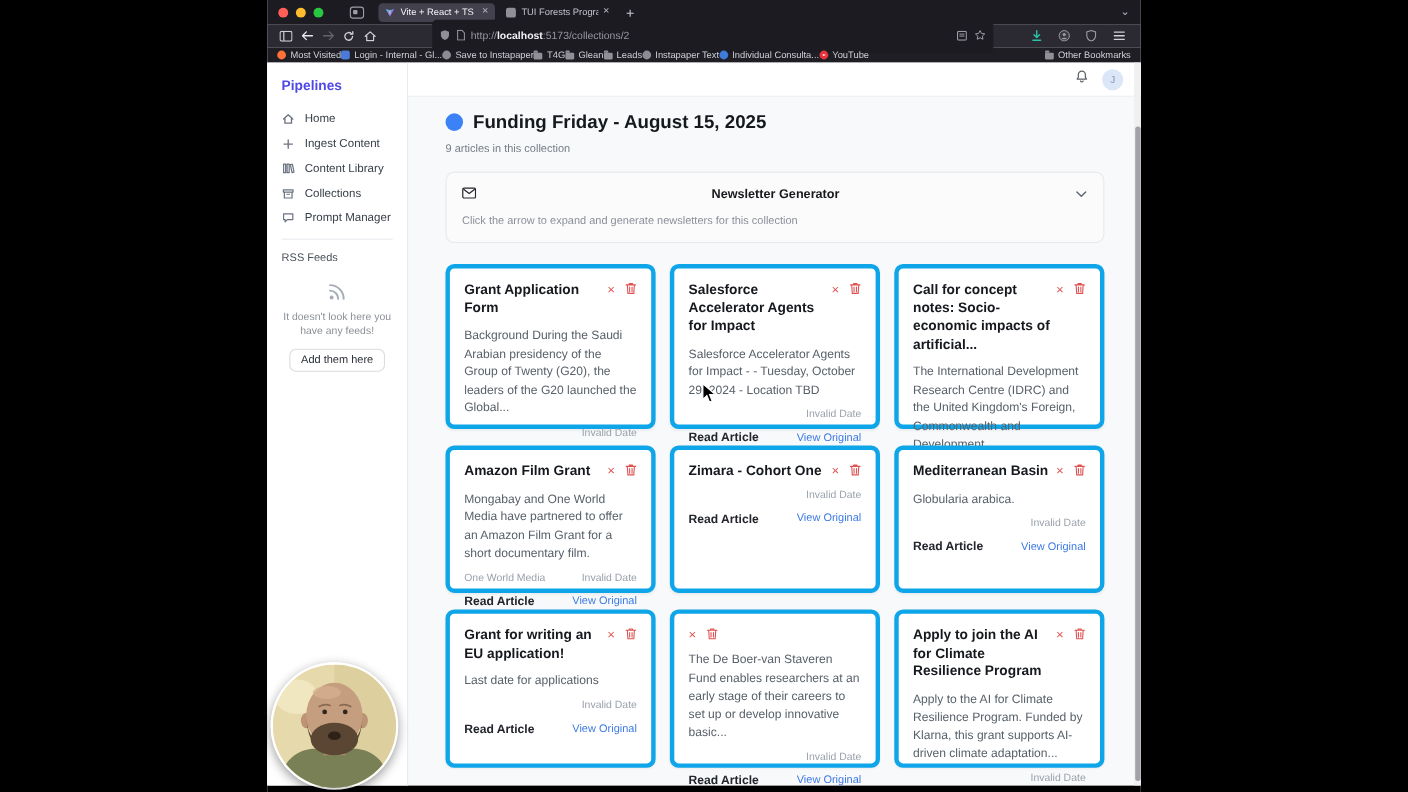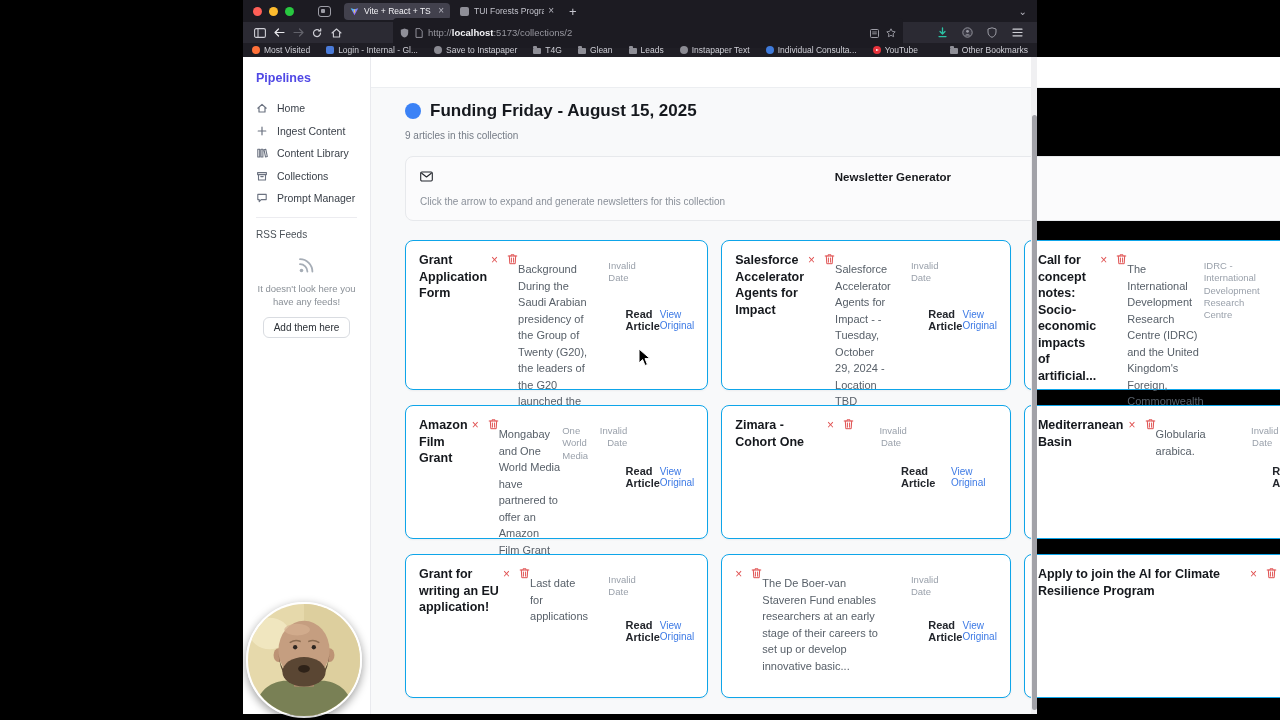--- a/index.html
+++ b/index.html
@@ -69,21 +69,21 @@
   .dot { width:16px; height:16px; border-radius:50%; background:#3b82f6; flex:none; }
   .page-title { font-size:17px; font-weight:700; color:#15181d; }
   .subtitle { margin-top:9px; font-size:10px; color:#757c86; }
 
   .panel { margin-top:15px; background:#fbfbfc; border:1px solid #e7e9ec; border-radius:8px; padding:11px 14px 13px; }
   .panel-head { display:flex; align-items:center; gap:7px; }
   .panel-title { font-size:11.5px; font-weight:700; color:#17191d; flex:1;text-align:center; }
   .panel-hint { margin-top:10px; font-size:10px; color:#8a9099; }
 
   .grid { margin-top:19px; display:grid; grid-template-columns:repeat(3,1fr); column-gap:13px; row-gap:15px; }
-  .card { background:#fff; border:1px solid #0ea5e9; border-radius:8px; padding:11px 13px; display:flex; flex-direction:row; box-shadow:0 1px 2px rgba(16,24,40,.05); }
+  .card { background:#fff; border:4px solid #0ea5e9; border-radius:8px; padding:11px 13px; display:flex; flex-direction:column; box-shadow:0 1px 2px rgba(16,24,40,.05); }
   .card.r0{height:150px}.card.r1{height:134px}.card.r2{height:144px}
   .card-head { display:flex; align-items:flex-start; }
   .card-title { flex:1; font-size:12.5px; font-weight:600; color:#15181d; line-height:1.32; padding-right:4px; }
   .card-x { color:#e05252; font-size:12px; line-height:1; margin-top:2px; cursor:default; }
   .card-trash { margin-left:9px; margin-top:1px; display:flex; }
   .card-body { margin-top:9px; font-size:11px; color:#586069; line-height:1.5; }
   .card-meta { display:flex; justify-content:space-between; gap:10px; margin-top:8px; font-size:9.5px; color:#9aa1ab; line-height:1.3; }
   .card-meta .src { flex:1; }
   .card-meta .date { text-align:right; flex:none; max-width:46%; }
   .card-foot { display:flex; justify-content:space-between; align-items:center; margin-top:9px; }
@@ -224,21 +224,21 @@
                 <line x1="1" y1="1.2" x2="10" y2="1.2"></line>
                 <line x1="1" y1="4.5" x2="10" y2="4.5"></line>
                 <line x1="1" y1="7.8" x2="10" y2="7.8"></line>
               </g>
             </svg>
         </span>
       </span>
     </div>
 
     <div class="bookbar">
-      <span id="bookmarks" style="display:flex;gap:16px;">
+      <span id="bookmarks" style="display:flex;gap:0;">
           <span class="bm">
     <span class="bm-ic bi-most-visited"></span>
     <span>Most Visited</span>
   </span>
           <span class="bm">
     <span class="bm-ic bi-login"></span>
     <span>Login - Internal - Gl...</span>
   </span>
           <span class="bm">
     <span class="bm-ic bi-instapaper"></span>
@@ -531,20 +531,21 @@
               <div class="card r2">
     <div class="card-head">
       <div class="card-title">Apply to join the AI for Climate Resilience Program</div>
       <span class="card-x">×</span>
       <span class="card-trash">
         <svg width="11" height="12" viewBox="0 0 11 12">
                       <path d="M1.2 3h8.6M4 3V1.8h3V3M2.3 3l.5 7.7h5.4L8.7 3M4.4 5v4.2M6.6 5v4.2" fill="none" stroke="#e05252" stroke-width="1" stroke-linecap="round" stroke-linejoin="round"></path>
                     </svg>
       </span>
     </div>
+    <div class="card-body">Apply to the AI for Climate Resilience Program. Funded by Klarna, this grant supports AI-driven climate adaptation...</div>
     <div class="card-meta">
       <span class="src"></span>
       <span class="date">Invalid Date</span>
     </div>
     <div class="card-foot">
       <a class="read">Read Article</a>
 
     </div>
   </div>
             </div>

